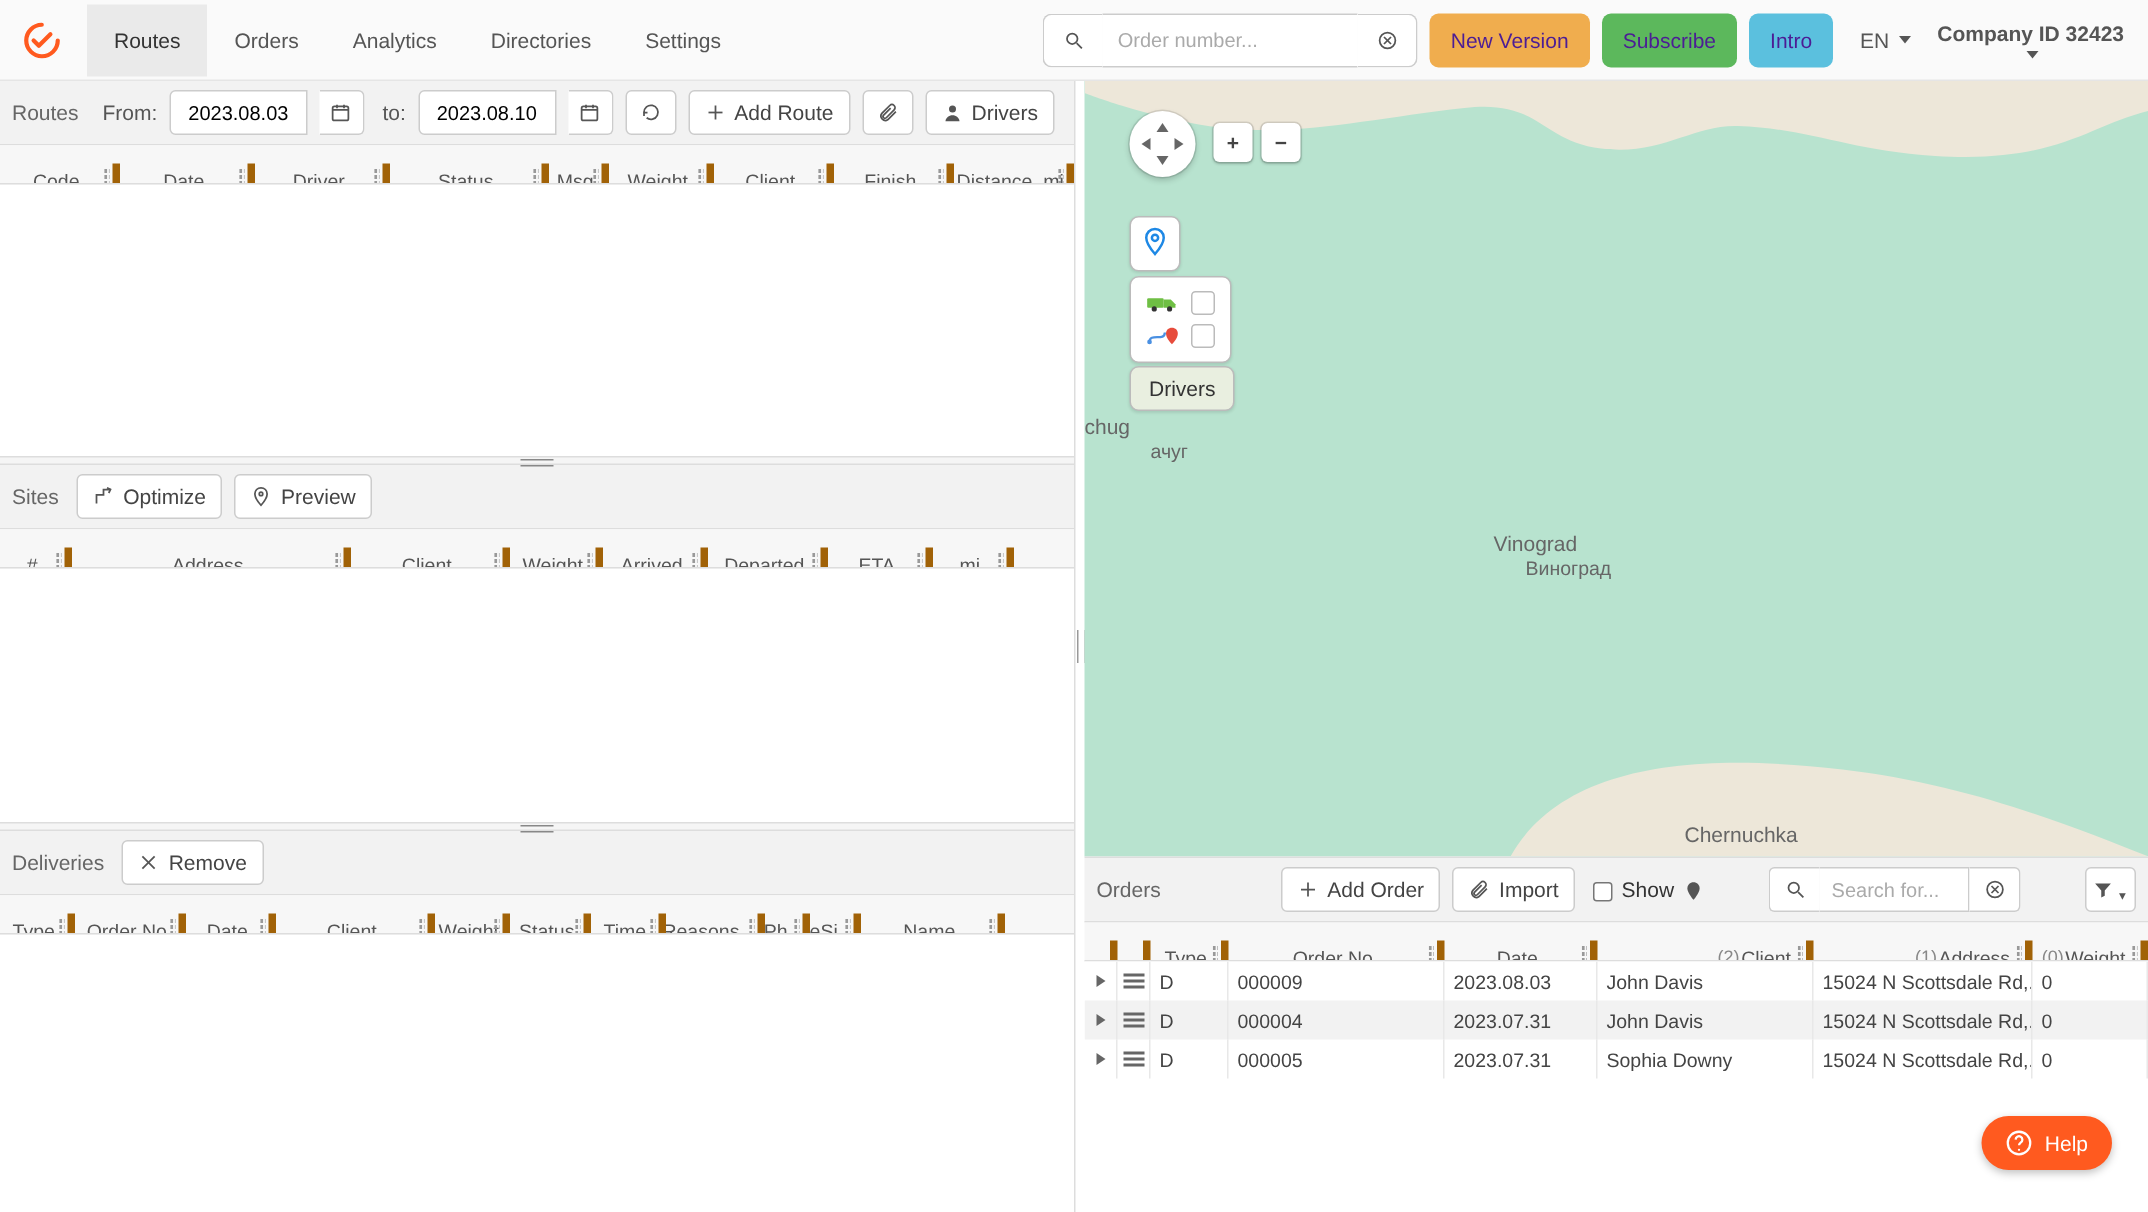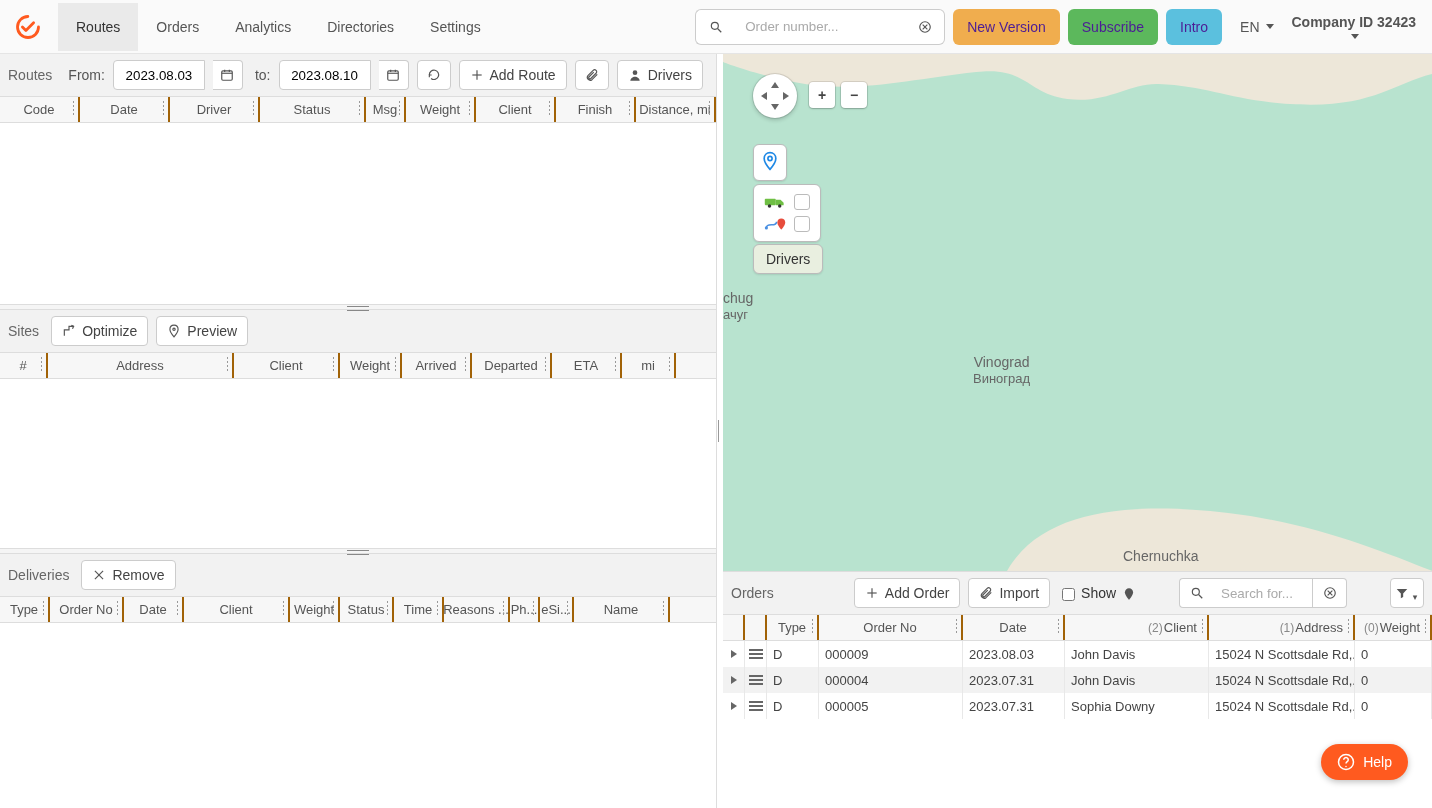--- a/index.html
+++ b/index.html
@@ -98,23 +98,23 @@
     padding:0 10px; display:flex; align-items:center; gap:6px; cursor:pointer; color:#444;
   }
   .tool-btn.icon-only { width:34px; padding:0; justify-content:center; }
 
   .grid { flex:1; display:flex; flex-direction:column; background:#fff; min-height:0;}
   .grid-head {
     display:flex; height:26px; background:#f7f7f7; border-bottom:1px solid #ddd;
     font-size:13px; color:#555;
   }
   .grid-head > div {
-    border-right:2px solid #a16207; padding:4px 6px; position:relative;
-    display:flex; align-items:center; justify-content:center;
-    white-space:nowrap; overflow:hidden;
+    border-right:5px solid #a16207; padding:4px 6px; position:relative;
+    display:flex; justify-content:center;
+    white-space:nowrap; overflow:hidden;margin-top:12px;
   }
   .grid-head .drag {
     position:absolute; right:2px; top:3px; width:4px; height:16px;
     background-image:radial-gradient(#999 1px, transparent 1px);
     background-size:3px 4px;
   }
   .grid-body { flex:1; overflow:auto; }
 
   
   .routes-panel { display:flex; flex-direction:column; height:250px; }
@@ -152,21 +152,21 @@
     position:absolute; background:#fff; border:1px solid #bbb; border-radius:6px;
     box-shadow:0 1px 2px rgba(0,0,0,.1); padding:6px;
   }
   .map-basemap {
     position:absolute; top:14px; right:14px; width:170px; height:28px;
     background:#fff; border:1px solid #ccc; border-radius:4px;
     display:flex; align-items:center; padding:0 10px; color:#555; cursor:pointer;
     justify-content:space-between;
   }
   .map-place { position:absolute; color:#666; font-size:14px; line-height:1.2; white-space:nowrap; }
-  .map-place small{ display:block; font-size:13px;}
+  .map-place small{ display:block; font-size:13px;margin-left:44px;}
   .map-chkrow { display:flex; align-items:center; gap:8px; height:22px;}
   .map-chk { width:16px; height:16px; border:1px solid #bbb; border-radius:3px; background:#fff;}
 
   
   .orders-panel { height:236px; display:flex; flex-direction:column; }
   .orders-toolbar {
     display:flex; align-items:center; gap:8px; padding:6px 8px;
     background:#f2f2f2; border-bottom:1px solid #ddd;
   }
   .orders-toolbar .search-input {
@@ -528,21 +528,21 @@
           </svg>
           <div class="map-chk"></div>
         </div>
       </div>
 
       <div class="map-tool-box" style="top:190px; left:30px; padding:6px 12px; background:#e9efe0;">
         <span>Drivers</span>
       </div>
 
 
-      <div class="map-place" style="top:236px; left:0px;">
+      <div class="map-place" style="top:222px; left:0px;">
         <span>chug</span><small>ачуг</small>
       </div>
       <div class="map-place" style="top:300px; left:250px; text-align:center;">
         <span>Vinograd</span><small>Виноград</small>
       </div>
       <div class="map-place" style="bottom:6px; left:400px;">
         <span>Chernuchka</span>
       </div>
     </div>
 

